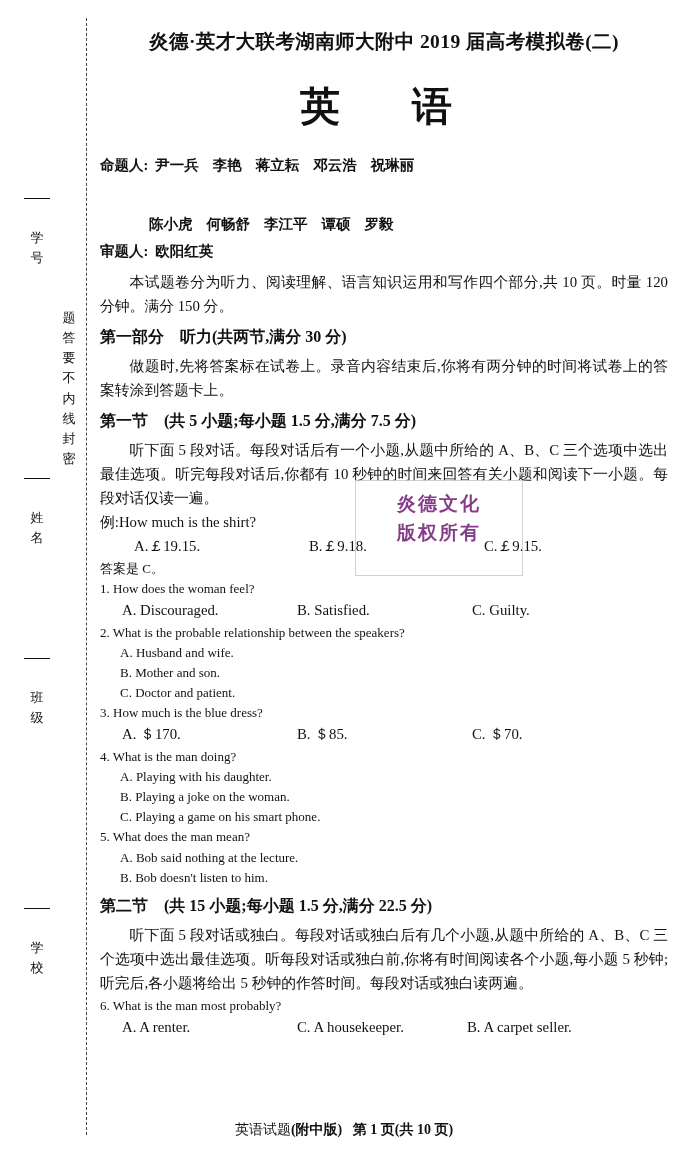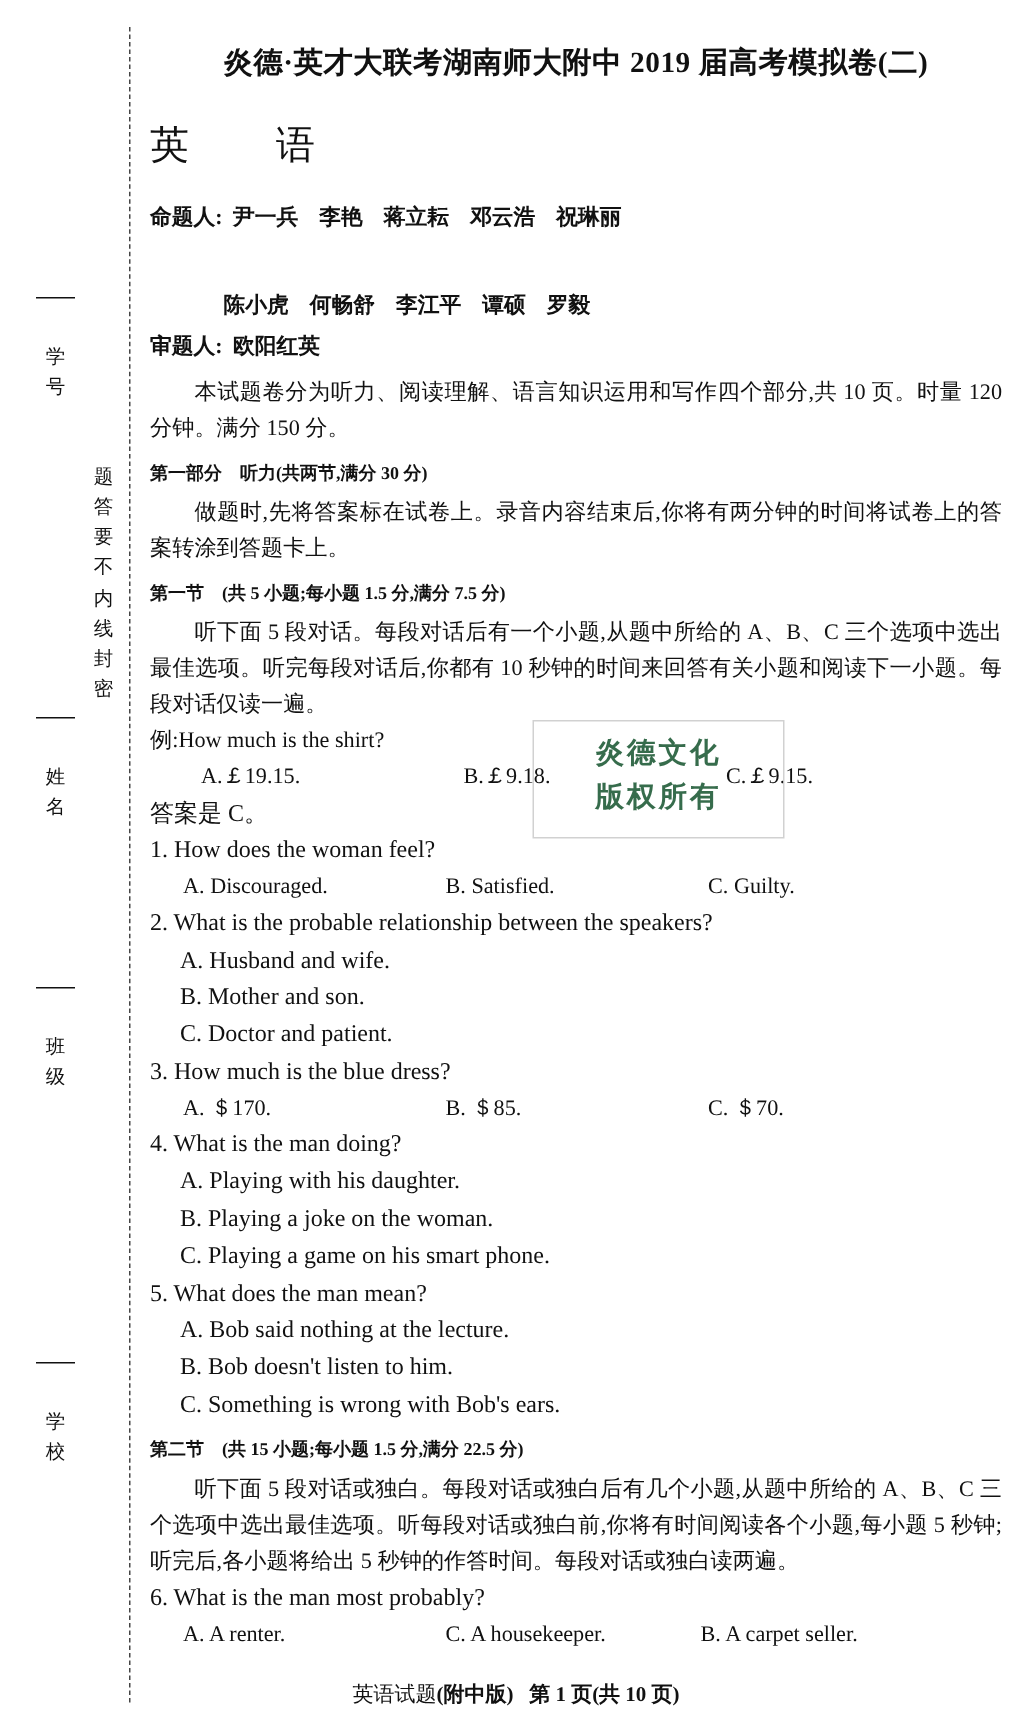--- a/index.html
+++ b/index.html
@@ -44,71 +44,72 @@
   .doc-title{
     font-family:"Liberation Serif", serif;
     font-weight:bold;
     font-size:19.5px;
     text-align:center;
     letter-spacing:0.4px;
     margin:10px 0 0 0;
     white-space:nowrap;
   }
   .subject{
-    font-size:26px;
-    font-weight:normal;
+    text-align:center;
+    font-size:40px;
+    font-weight:bold;
     letter-spacing:16px;
     margin:24px 0 18px 0;
     font-family:"Liberation Serif", serif;
   }
   .authors{
     text-align:left;
     font-size:14.5px;
     font-weight:bold;
     line-height:1.85;
   }
   .authors .nm{margin:0 7px;}
   .authors .lbl{letter-spacing:0px;}
   .para{
     font-size:14.8px;
     line-height:1.62;
     text-align:justify;
     margin:7px 0 0 0;
   }
   .indent{text-indent:2em;}
   .sec-head{
-    font-size:12px;
+    font-size:16px;
     font-weight:bold;
     margin-top:8px;
   }
   .qline{
-    font-size:16px;
+    font-size:13px;
     line-height:1.55;
     margin:0;
   }
   .opts{
     display:flex;
     font-size:14.8px;
     line-height:1.6;
     align-items:flex-end;
   }
   .opts .o{display:inline-block;}
   .o1{width:175px;}
   .o2{width:175px;}
   .o3{width:170px;}
   .sub{margin-left:20px;}
   .ex-row{display:flex;font-size:14.8px;line-height:1.6;}
   
   .stamp{
     position:absolute;
     left:355px;top:480px;
-    width:168px;height:79px;
+    width:168px;height:96px;
     border:1.6px solid #c9c9c9;
-    color:#14532d;
-    font-family:Liberation Mono, monospace;
+    color:#701a75;
+    font-family:Liberation Sans, sans-serif;
     font-weight:bold;
     font-size:19px;
     text-align:center;
     line-height:1.55;
     padding-top:8px;
     box-sizing:border-box;
     letter-spacing:2px;
     opacity:.85;
     pointer-events:none;
   }
@@ -236,21 +237,20 @@
     <div class="qline sub">A. Playing with his daughter.</div>
     <div class="qline sub">B. Playing a joke on the woman.</div>
     <div class="qline sub">C. Playing a game on his smart phone.</div>
 
     <div class="qline">
       <span>5.</span>
       <span>What does the man mean?</span>
     </div>
     <div class="qline sub">A. Bob said nothing at the lecture.</div>
     <div class="qline sub">B. Bob doesn't listen to him.</div>
-    <div class="qline sub">C. Something is wrong with Bob's ears.</div>
 
     <div class="sec-head">第二节　(共 15 小题;每小题 1.5 分,满分 22.5 分)</div>
     <div class="para indent">听下面 5 段对话或独白。每段对话或独白后有几个小题,从题中所给的 A、B、C 三个选项中选出最佳选项。听每段对话或独白前,你将有时间阅读各个小题,每小题 5 秒钟;听完后,各小题将给出 5 秒钟的作答时间。每段对话或独白读两遍。</div>
 
     <div class="qline">
       <span>6.</span>
       <span>What is the man most probably?</span>
     </div>
     <div class="opts">
       <span style="display:inline-block;width:22px;"></span>

